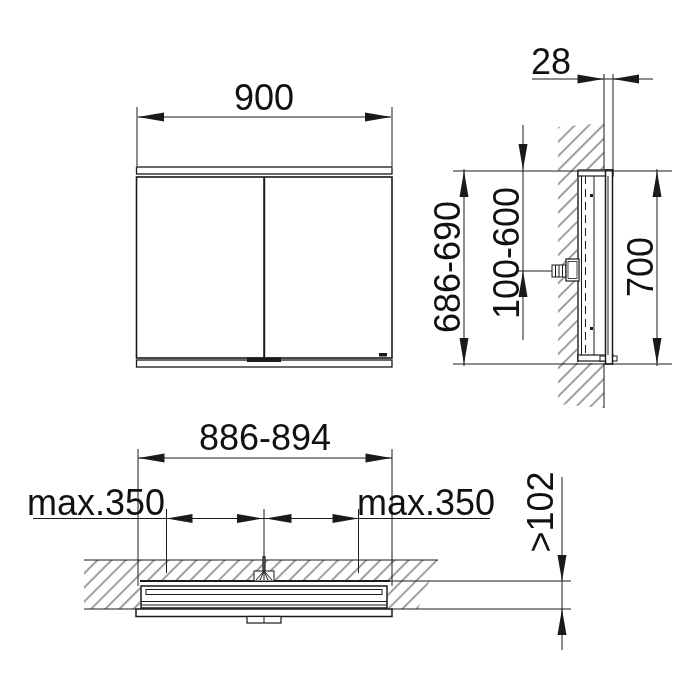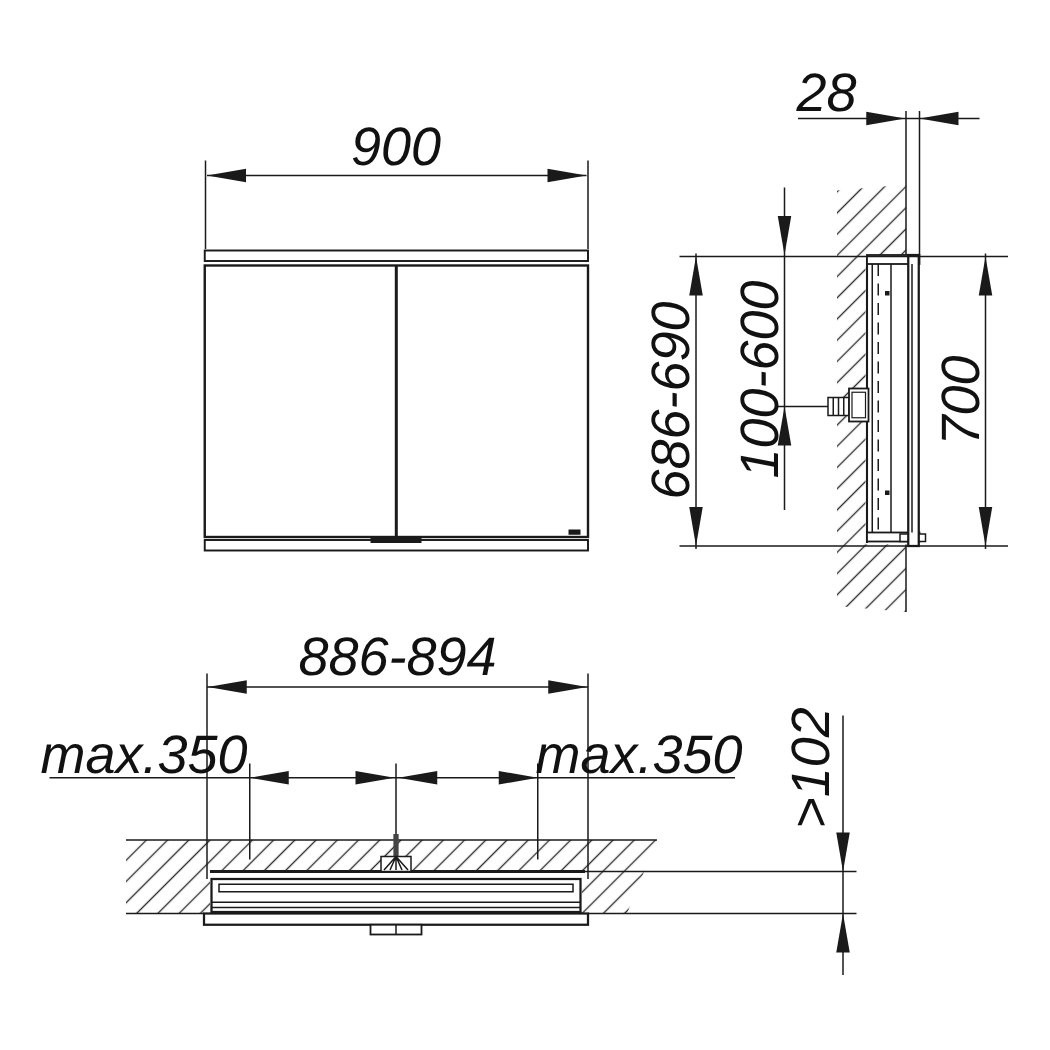--- a/index.html
+++ b/index.html
@@ -1,16 +1,16 @@
 <!DOCTYPE html>
 <html><head>
 <meta charset="utf-8">
 <style>
   html,body{margin:0;padding:0;background:#ffffff;}
-  .canvas{width:700px;height:700px;background:#ffffff;position:relative;overflow:hidden;font-style:italic;}
+  .canvas{width:700px;height:700px;background:#ffffff;position:relative;overflow:hidden;}
   svg{display:block;}
   .dimtext{font-family:"Liberation Sans", sans-serif;font-size:36px;fill:#111111;}
   .thin{stroke:#1a1a1a;stroke-width:1;fill:none;}
   .med{stroke:#1a1a1a;stroke-width:1.4;fill:none;}
   .thick{stroke:#1a1a1a;stroke-width:2;fill:none;}
   .whitefill{fill:#ffffff;stroke:#1a1a1a;}
   .arrow{fill:#1a1a1a;stroke:none;}
 </style>
 </head>
 <body>

